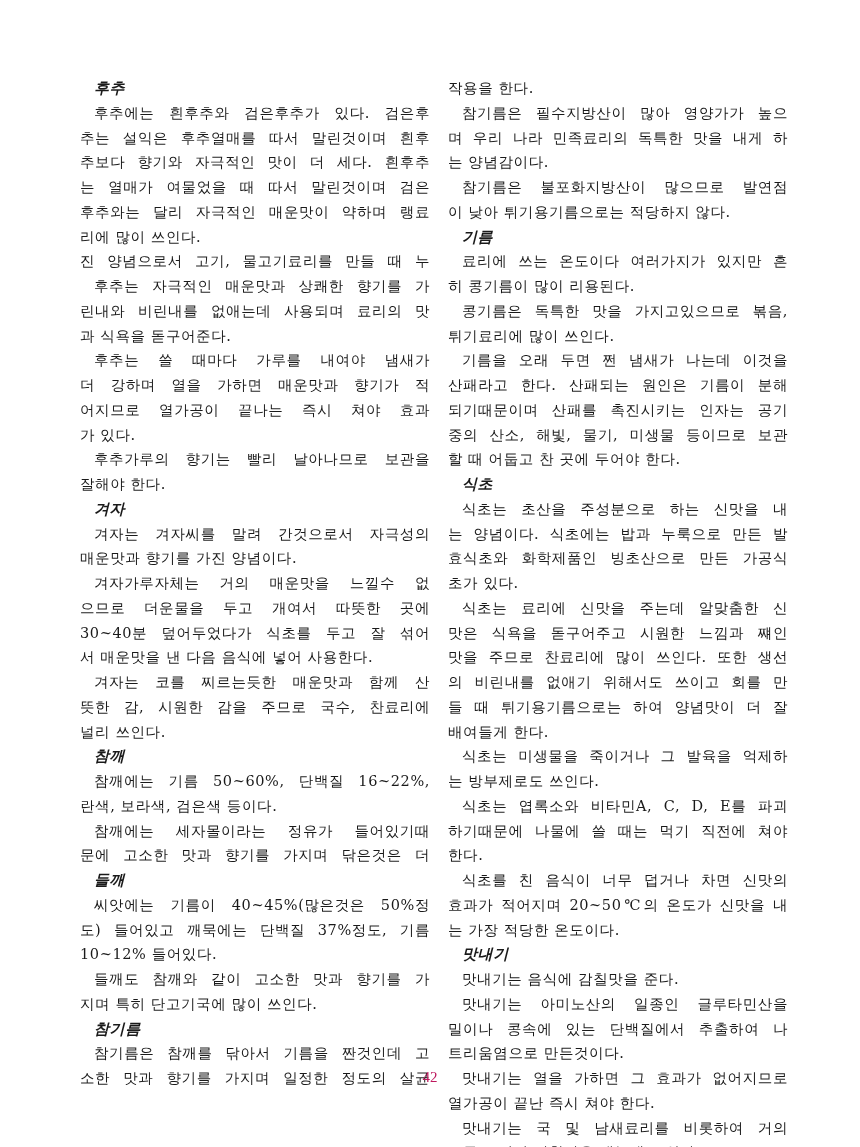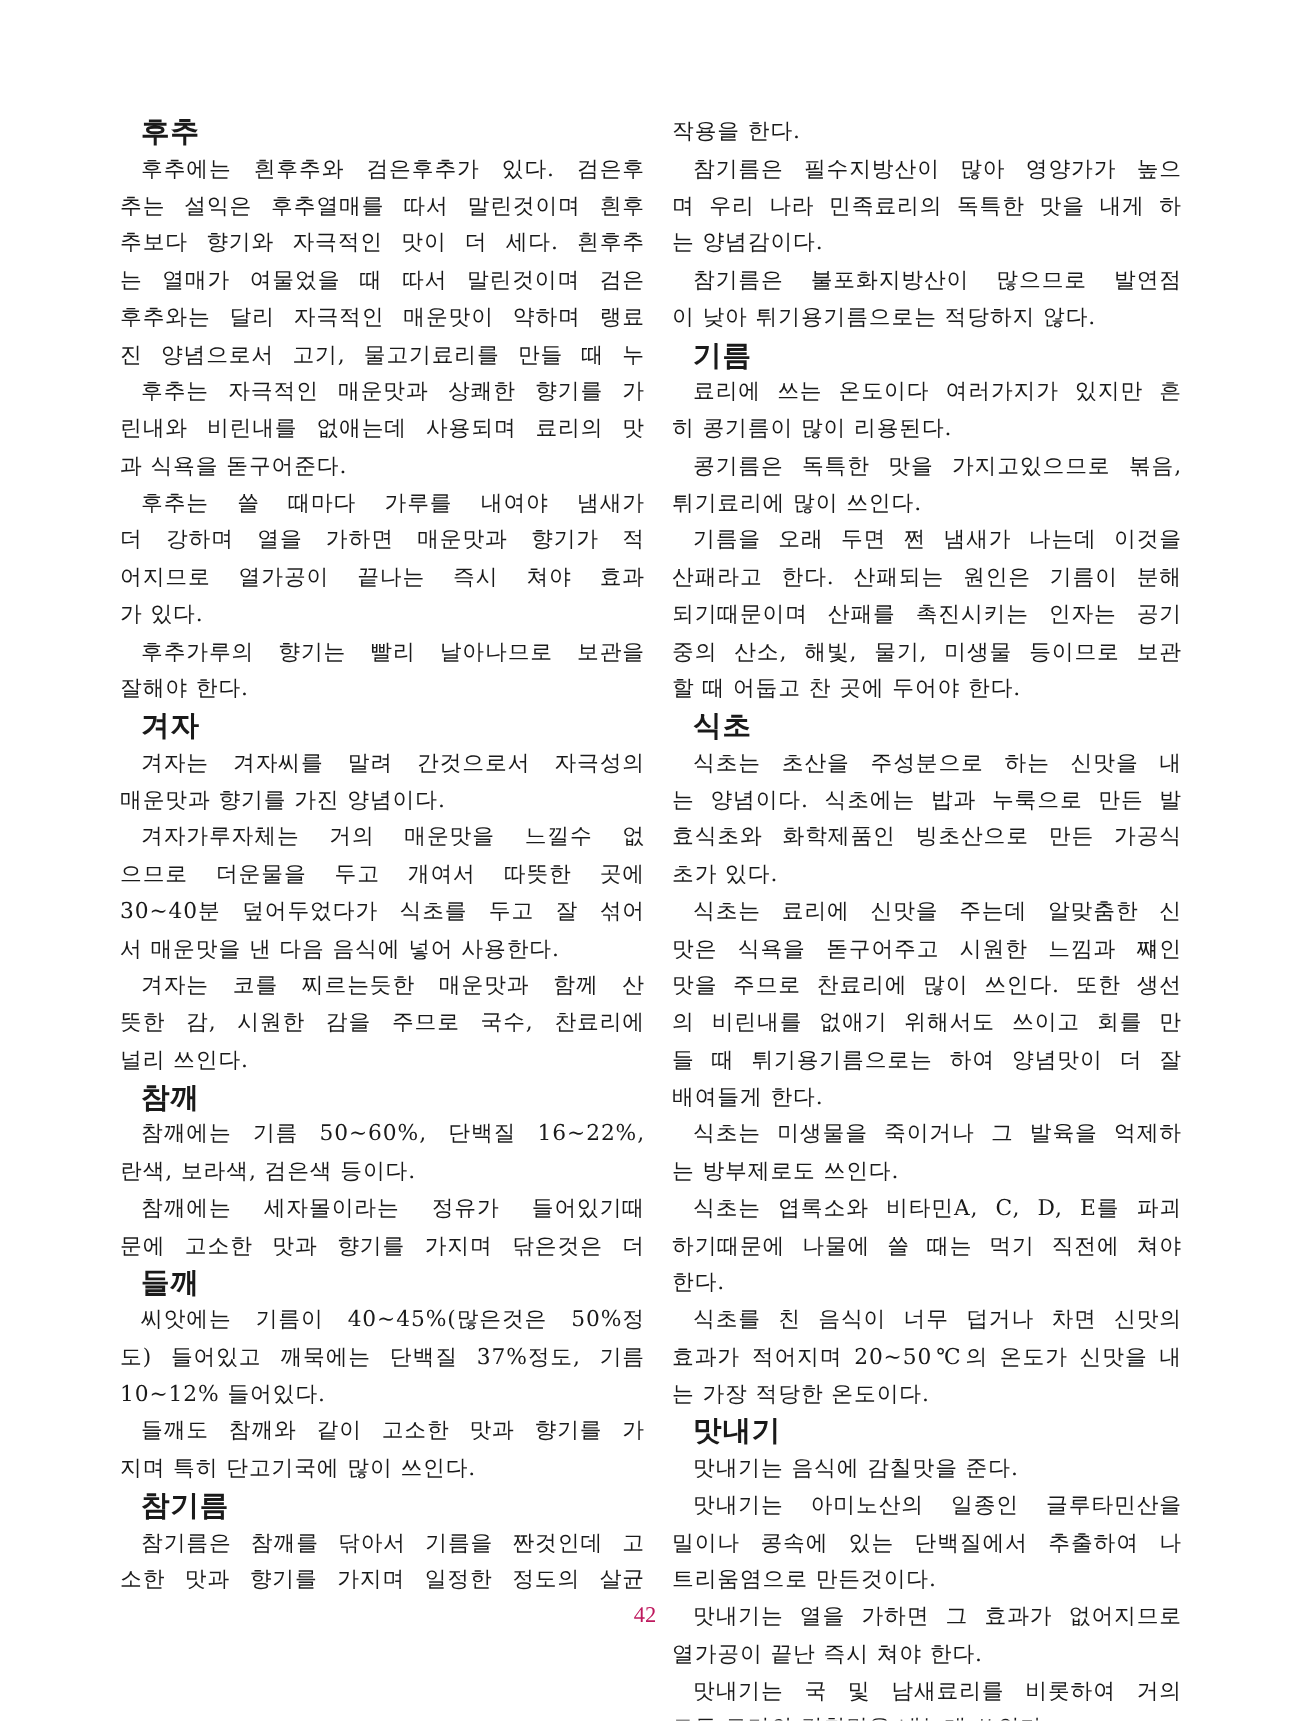--- a/index.html
+++ b/index.html
@@ -5,34 +5,35 @@
   html, body { margin: 0; padding: 0; background: #ffffff; }
   body { width: 860px; height: 1147px; position: relative; overflow: hidden;
          font-family: "DejaVu Serif", "Liberation Serif", serif; color: #1a1a1a; }
   .col { position: absolute; top: 76px; }
   .col-left { left: 80px; width: 350px; }
   .col-right { left: 448px; width: 340px; }
   .line { height: 24.75px; line-height: 24.75px; font-size: 14.5px; white-space: nowrap;
           letter-spacing: 0.6px; text-align: justify; text-align-last: justify; }
   .line.last { text-align-last: left; }
   .line.indent { padding-left: 14px; }
-  .line.heading { font-weight: bold; padding-left: 14px; text-align-last: left; font-size: 19px; }
+  .line.heading { font-weight: bold; padding-left: 14px; text-align-last: left; font-size: 15px; font-style: italic; }
   .page-number { position: absolute; top: 1069px; left: 0; width: 860px; text-align: center;
                  font-size: 15px; font-family: "Liberation Serif", serif; color: #be185d; }
 </style>
 </head>
 <body>
 
 <div class="col col-left" id="left-col">
     <div class="line heading">후추</div>
     <div class="line indent">후추에는 흰후추와 검은후추가 있다. 검은후</div>
     <div class="line">추는 설익은 후추열매를 따서 말린것이며 흰후</div>
     <div class="line">추보다 향기와 자극적인 맛이 더 세다. 흰후추</div>
     <div class="line">는 열매가 여물었을 때 따서 말린것이며 검은</div>
     <div class="line">후추와는 달리 자극적인 매운맛이 약하며 랭료</div>
+    <div class="line last">리에 많이 쓰인다.</div>
     <div class="line">진 양념으로서 고기, 물고기료리를 만들 때 누</div>
     <div class="line indent">후추는 자극적인 매운맛과 상쾌한 향기를 가</div>
     <div class="line">린내와 비린내를 없애는데 사용되며 료리의 맛</div>
     <div class="line last">과 식욕을 돋구어준다.</div>
     <div class="line indent">후추는 쓸 때마다 가루를 내여야 냄새가</div>
     <div class="line">더 강하며 열을 가하면 매운맛과 향기가 적</div>
     <div class="line">어지므로 열가공이 끝나는 즉시 쳐야 효과</div>
     <div class="line last">가 있다.</div>
     <div class="line indent">후추가루의 향기는 빨리 날아나므로 보관을</div>
     <div class="line last">잘해야 한다.</div>

